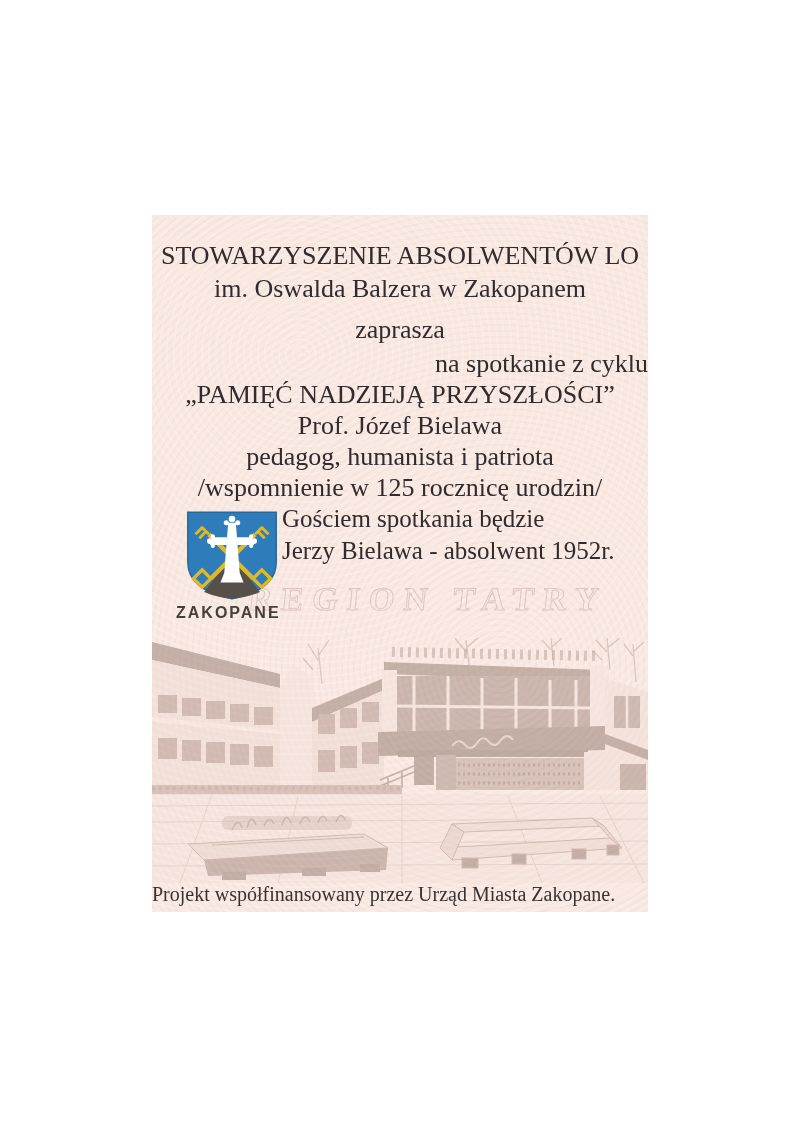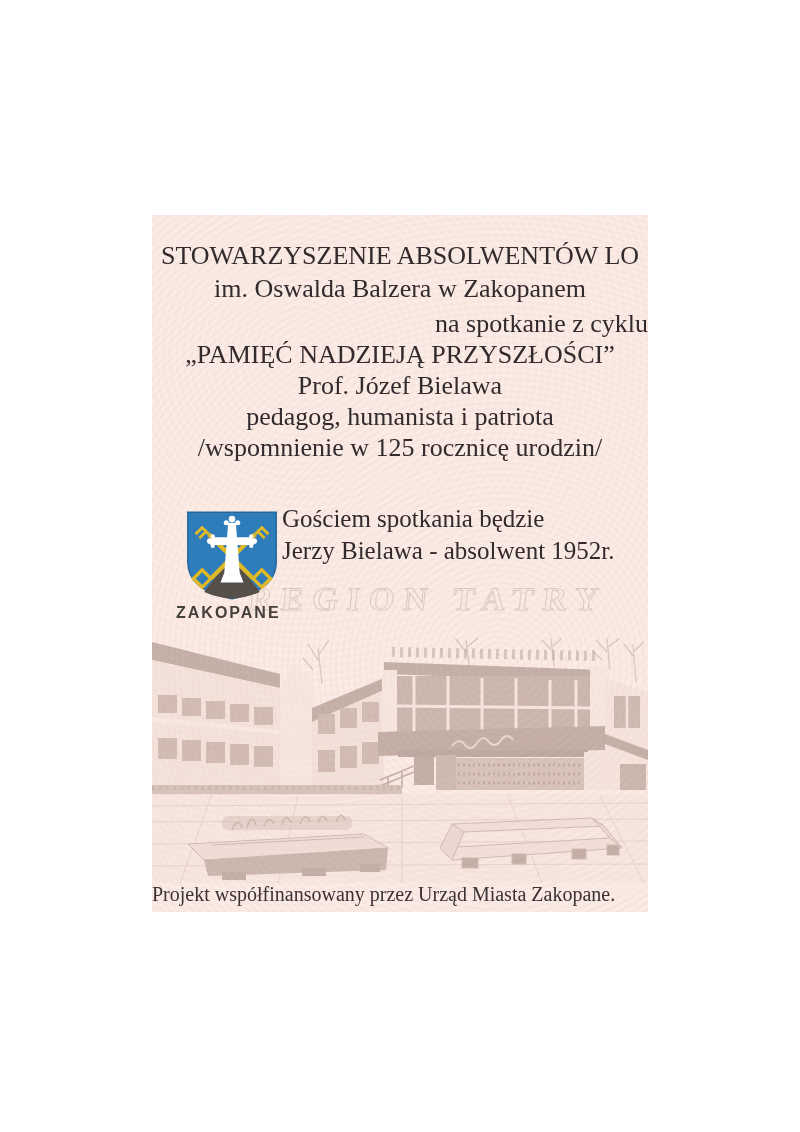--- a/index.html
+++ b/index.html
@@ -31,20 +31,21 @@
 </style>
 </head>
 <body>
 
 <div class="page">
   <div class="poster">
 
     <div class="header">
       <div class="h-line big">STOWARZYSZENIE ABSOLWENTÓW LO</div>
       <div class="h-line big">im. Oswalda Balzera w Zakopanem</div>
+      <div class="h-line gap">zaprasza</div>
       <div class="h-line gap2">na spotkanie z cyklu</div>
       <div class="h-line">„PAMIĘĆ NADZIEJĄ PRZYSZŁOŚCI”</div>
       <div class="h-line">Prof. Józef Bielawa</div>
       <div class="h-line">pedagog, humanista i patriota</div>
       <div class="h-line">/wspomnienie w 125 rocznicę urodzin/</div>
     </div>
 
     <div class="watermark">REGION TATRY</div>
 
     <div class="crest">

